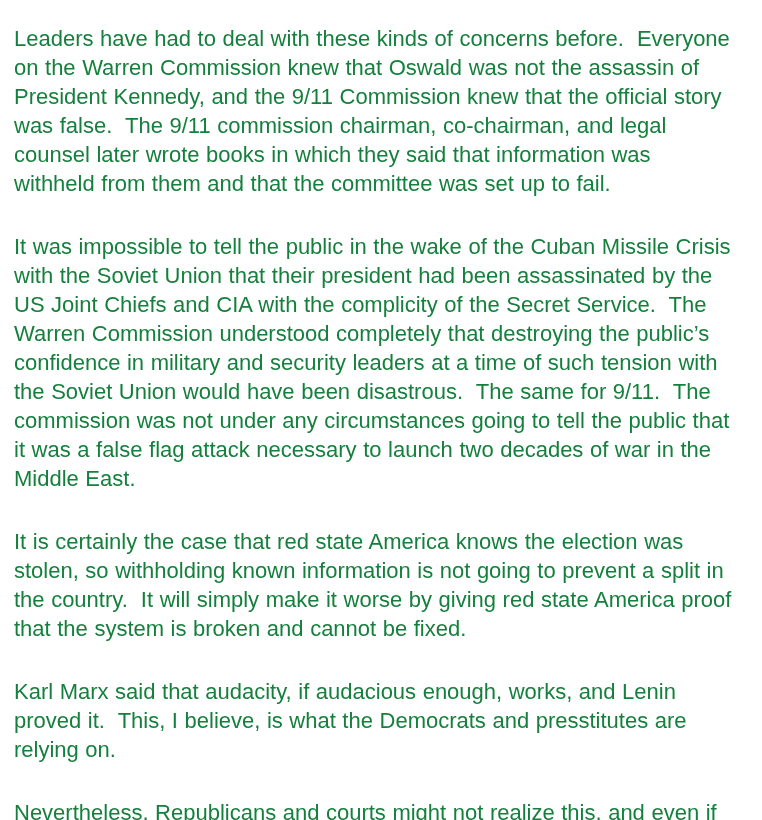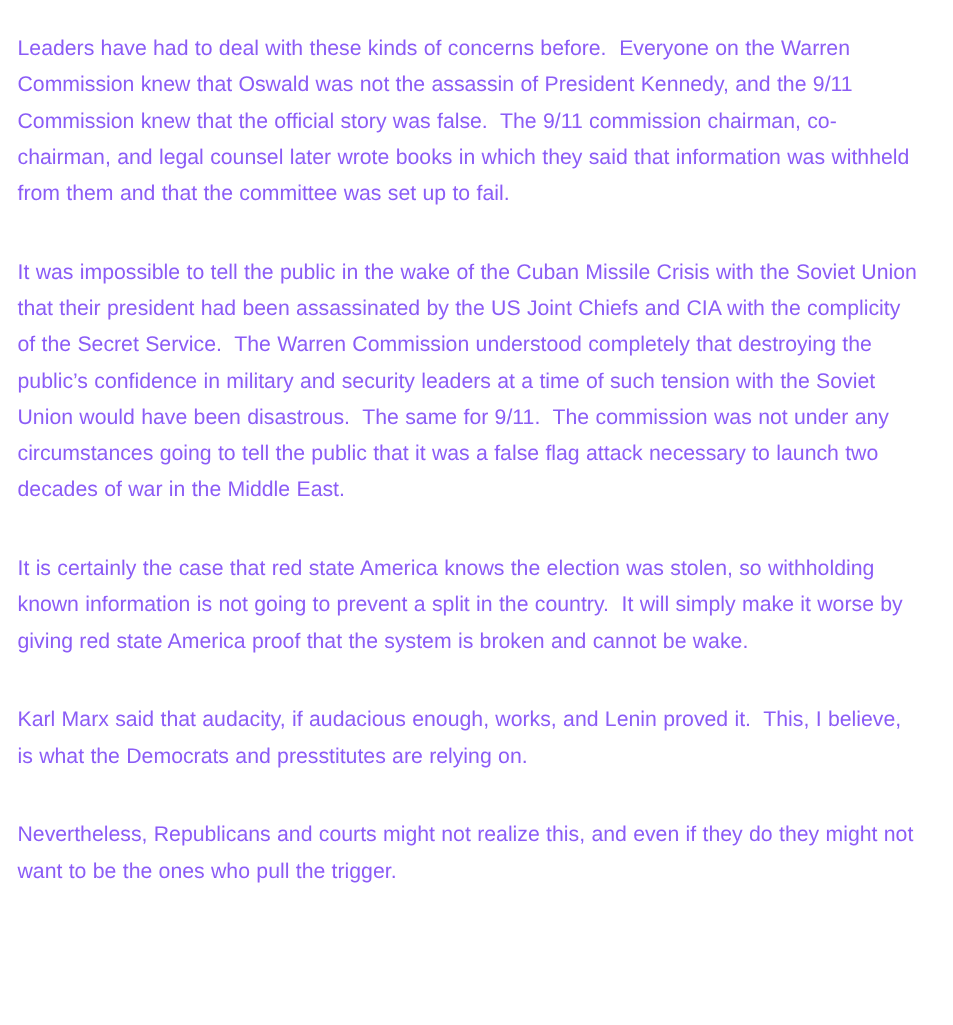--- a/index.html
+++ b/index.html
@@ -10,33 +10,33 @@
   .page {
     width: 762px;
     height: 820px;
     box-sizing: border-box;
     background: #ffffff;
     padding: 24px 28px 20px 14px;
     overflow: hidden;
   }
   .paragraph {
     font-family: "Liberation Sans", sans-serif;
-    font-size: 17px;
+    font-size: 22px;
     line-height: 29px;
-    color: #8b5cf6;
+    color: #15803d;
     margin: 0 0 34px 0;
     white-space: pre-wrap;
     word-spacing: 0.02em;
   }
   .paragraph:last-child {
     margin-bottom: 0;
   }
 </style>
 </head>
 <body>
 
 <div class="page">
   <p class="paragraph">Leaders have had to deal with these kinds of concerns before.  Everyone on the Warren Commission knew that Oswald was not the assassin of President Kennedy, and the 9/11 Commission knew that the official story was false.  The 9/11 commission chairman, co-chairman, and legal counsel later wrote books in which they said that information was withheld from them and that the committee was set up to fail.</p>
   <p class="paragraph">It was impossible to tell the public in the wake of the Cuban Missile Crisis with the Soviet Union that their president had been assassinated by the US Joint Chiefs and CIA with the complicity of the Secret Service.  The Warren Commission understood completely that destroying the public’s confidence in military and security leaders at a time of such tension with the Soviet Union would have been disastrous.  The same for 9/11.  The commission was not under any circumstances going to tell the public that it was a false flag attack necessary to launch two decades of war in the Middle East.</p>
-  <p class="paragraph">It is certainly the case that red state America knows the election was stolen, so withholding known information is not going to prevent a split in the country.  It will simply make it worse by giving red state America proof that the system is broken and cannot be wake.</p>
+  <p class="paragraph">It is certainly the case that red state America knows the election was stolen, so withholding known information is not going to prevent a split in the country.  It will simply make it worse by giving red state America proof that the system is broken and cannot be fixed.</p>
   <p class="paragraph">Karl Marx said that audacity, if audacious enough, works, and Lenin proved it.  This, I believe, is what the Democrats and presstitutes are relying on.</p>
   <p class="paragraph">Nevertheless, Republicans and courts might not realize this, and even if they do they might not want to be the ones who pull the trigger.</p>
 </div>
 
 </body></html>

